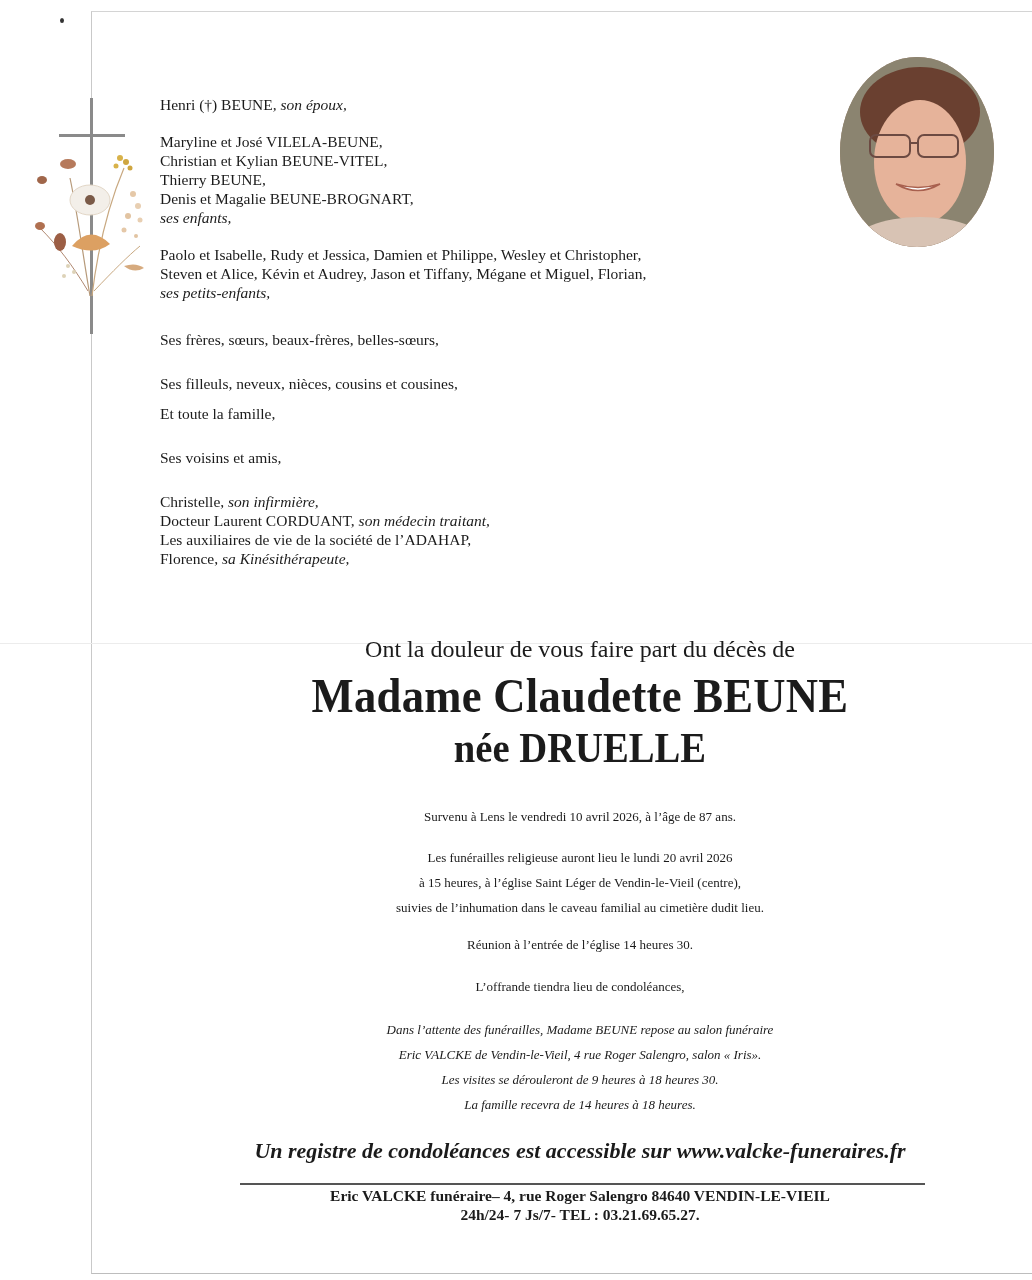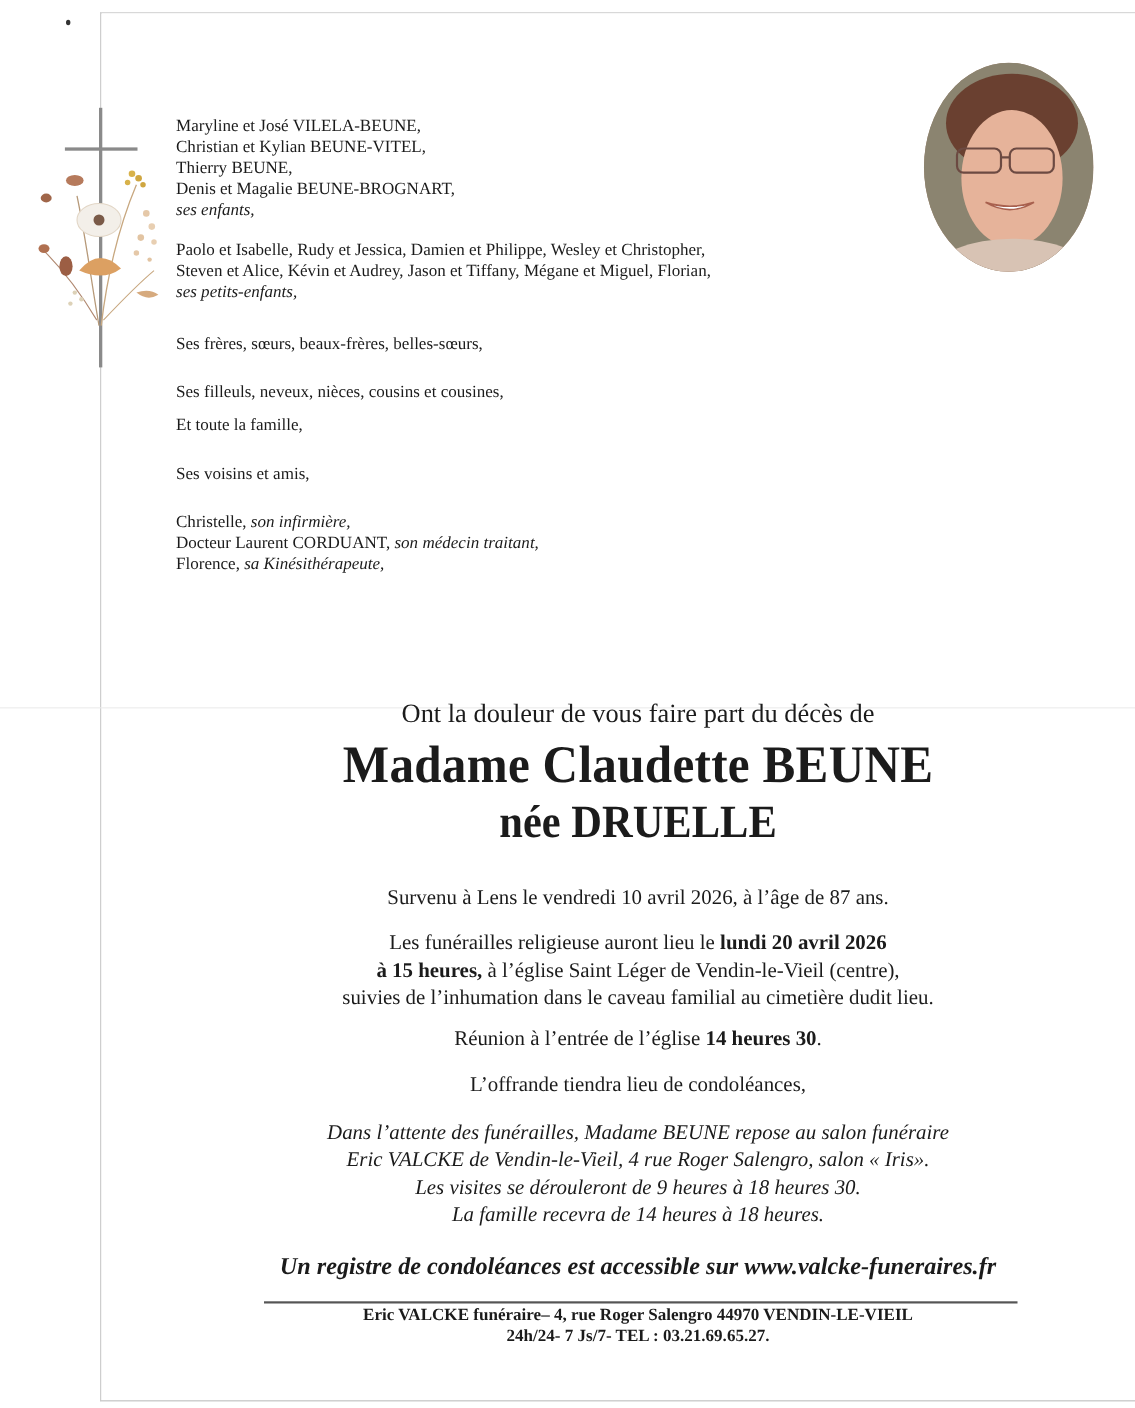--- a/index.html
+++ b/index.html
@@ -97,21 +97,21 @@
       transform-origin: center;
     }
     .name-nee {
       top: 724px;
       font-size: 42px;
       font-weight: bold;
       transform: scaleX(0.92);
       transform-origin: center;
     }
     .p-block {
-      font-size: 19px;
+      font-size: 13px;
       line-height: 25px;
     }
     .deceased-line { top: 804px; }
     .funeral-block { top: 845px; }
     .reunion-line { top: 932px; }
     .offering-line { top: 974px; }
     .resting-block {
       top: 1017px;
       font-style: italic;
     }
@@ -128,21 +128,21 @@
       width: 685px;
       height: 2px;
       background: #555;
     }
     .footer {
       top: 1186px;
       font-size: 15.5px;
       line-height: 19px;
       font-weight: bold;
     }
-    b { font-weight: bold; margin-top: 38px; }
+    b { font-weight: normal; margin-top: 38px; }
   </style>
 </head>
 <body>
 
 <div class="page-border"></div>
 <div class="fold-line"></div>
 <div class="speck" style="left:60px;top:18px;width:4px;height:5px;"></div>
 
 <div class="cross-art">
   <svg width="130" height="240" viewBox="0 0 130 240" xmlns="http://www.w3.org/2000/svg">
@@ -190,20 +190,25 @@
     <ellipse cx="80" cy="105" rx="46" ry="62" fill="#e6b39a"></ellipse>
     <ellipse cx="80" cy="190" rx="70" ry="30" fill="#d8c3b4"></ellipse>
     <rect x="30" y="78" width="40" height="22" rx="6" fill="none" stroke="#6c4a42" stroke-width="2"></rect>
     <rect x="78" y="78" width="40" height="22" rx="6" fill="none" stroke="#6c4a42" stroke-width="2"></rect>
     <line x1="70" y1="86" x2="78" y2="86" stroke="#6c4a42" stroke-width="2"></line>
     <path d="M56 127 Q78 140 100 127 Q78 134 56 127 Z" fill="#ffffff" stroke="#a8604e" stroke-width="1.5"></path>
   </svg>
 </div>
 
 <div class="family">
+  <div class="group">
+    <span class="line">
+      <span>Henri (†) BEUNE</span><span class="rel">, son époux,</span>
+    </span>
+  </div>
   <div class="gap-s"></div>
   <div class="group">
     <span class="line">Maryline et José VILELA-BEUNE,</span>
     <span class="line">Christian et Kylian BEUNE-VITEL,</span>
     <span class="line">Thierry BEUNE,</span>
     <span class="line">Denis et Magalie BEUNE-BROGNART,</span>
     <span class="line rel">ses enfants,</span>
   </div>
   <div class="gap-s"></div>
   <div class="group">
@@ -230,20 +235,23 @@
   </div>
   <div class="gap-m"></div>
   <div class="group">
     <span class="line">
       <span>Christelle,</span><span class="rel"> son infirmière,</span>
     </span>
     <span class="line">
       <span>Docteur Laurent CORDUANT,</span><span class="rel"> son médecin traitant,</span>
     </span>
     <span class="line">
+      <span>Les auxiliaires de vie de la société de l’ADAHAP,</span><span class="rel"></span>
+    </span>
+    <span class="line">
       <span>Florence,</span><span class="rel"> sa Kinésithérapeute,</span>
     </span>
   </div>
 </div>
 
 <div class="center announce">Ont la douleur de vous faire part du décès de</div>
 <div class="center name-main">Madame Claudette BEUNE</div>
 <div class="center name-nee">née DRUELLE</div>
 
 <div class="center p-block deceased-line">Survenu à Lens le vendredi 10 avril 2026, à l’âge de 87 ans.</div>
@@ -270,15 +278,15 @@
   <div>Les visites se dérouleront de 9 heures à 18 heures 30.</div>
   <div>La famille recevra de 14 heures à 18 heures.</div>
 </div>
 
 <div class="center registry-line">
   <span>Un registre de condoléances est accessible sur  </span><span>www.valcke-funeraires.fr</span>
 </div>
 
 <div class="footer-rule"></div>
 <div class="center footer">
-  <div>Eric VALCKE funéraire– 4, rue Roger Salengro 44970 VENDIN-LE-VIEIL</div>
+  <div>Eric VALCKE funéraire– 4, rue Roger Salengro 84640 VENDIN-LE-VIEIL</div>
   <div>24h/24- 7 Js/7- TEL : 03.21.69.65.27.</div>
 </div>
 
 </body></html>

